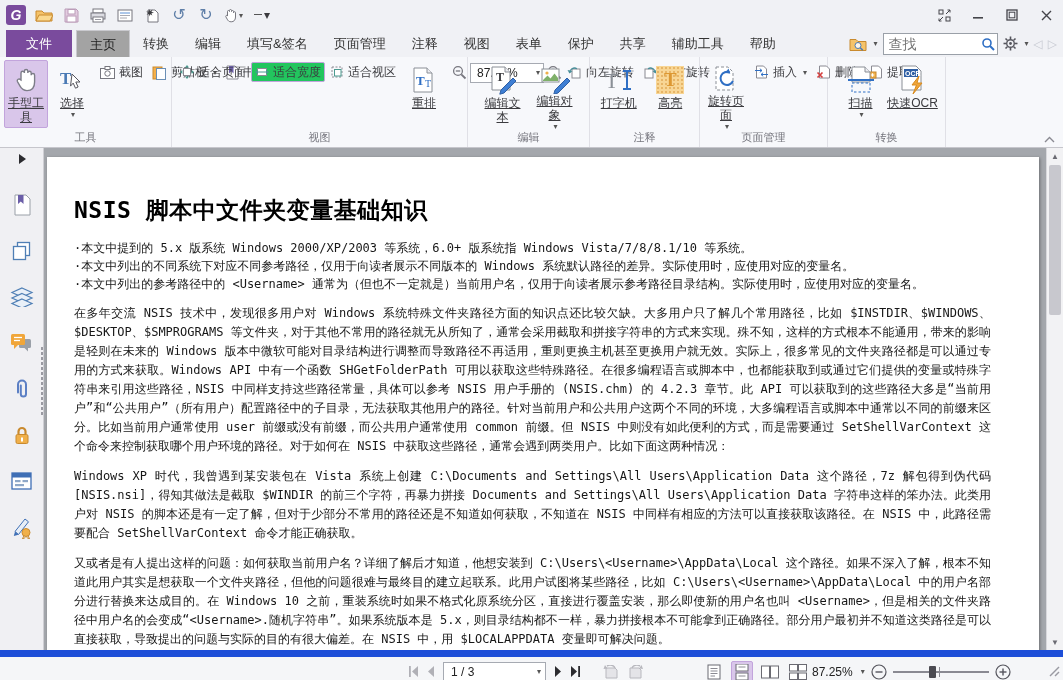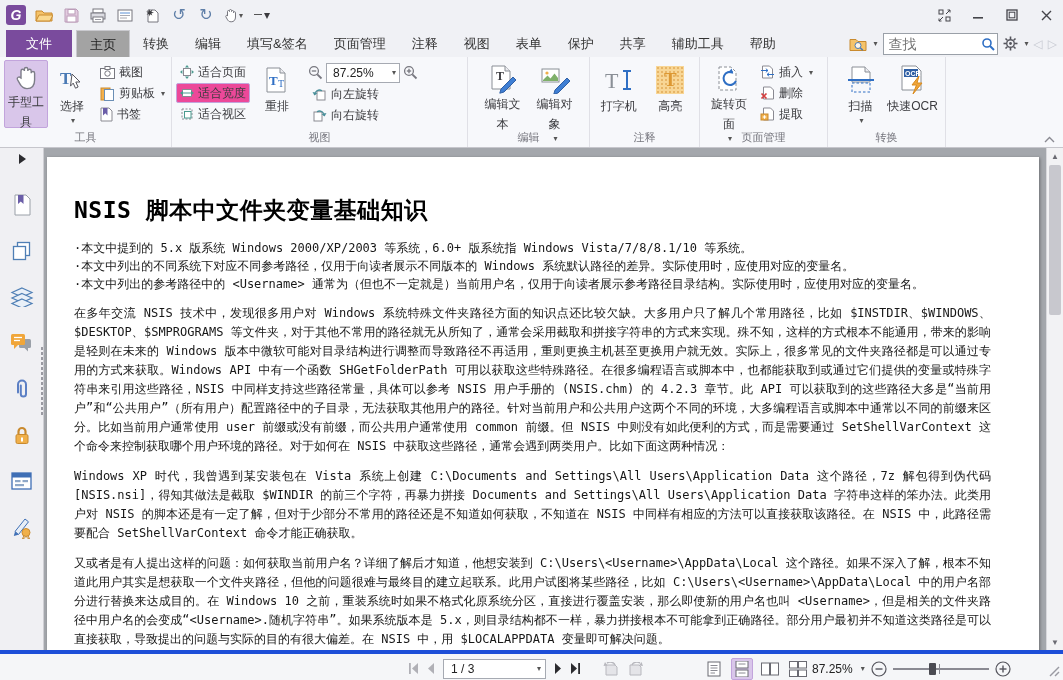--- a/index.html
+++ b/index.html
@@ -29,26 +29,26 @@
   .find-input { border:none; outline:none; flex:1; width:70px; font-size:14px; font-family:inherit; color:#0c4a6e; }
   .navarrow { color:#c7cad2; font-size:12px; }
 
   
   .ribbon { height:91px; background:#f7f8fb; border-bottom:1px solid #c6c6cc; display:flex; position:relative; }
   .rgroup { display:flex; flex-direction:column; border-right:1px solid #e0e0e6; padding:3px 4px 0; }
   .rgroup-body { display:flex; flex:1; align-items:flex-start; gap:2px; }
   .rgroup-label { text-align:center; font-size:11px; color:#75757d; height:17px; line-height:15px; }
   .bigbtn { display:flex; flex-direction:column; align-items:center; width:50px; padding:3px 1px 0; border:1px solid transparent; border-radius:2px; height:68px; }
   .bigbtn .ic { height:32px; display:flex; align-items:center; justify-content:center; }
-  .bigbtn .lbl { font-size:12px; line-height:20px; text-align:center; color:#3b3b3f; width:40px; }
+  .bigbtn .lbl { font-size:12px; line-height:14px; text-align:center; color:#3b3b3f; width:40px;text-decoration:underline; }
   .bigbtn .lbl.wide { width:52px; }
   .bigbtn.sel { background:#d9c6ea; border-color:#c2a4dc; }
-  .smallcol { display:flex; flex-direction:column; justify-content:flex-start; gap:1px; padding-top:2px; }
+  .smallcol { display:flex; flex-direction:row; justify-content:flex-start; gap:1px; padding-top:2px; }
   .smallbtn { display:flex; align-items:center; gap:4px; height:20px; padding:0 3px; font-size:12px; color:#3b3b3f; border:1px solid transparent; border-radius:2px; white-space:nowrap; }
-  .smallbtn.sel { background:#ec4899; border-color:#c2a4dc; }
+  .smallbtn.sel { background:#22c55e; border-color:#c2a4dc; }
   .zoomrow { display:flex; align-items:center; gap:3px; height:21px; }
   .combo { width:74px; height:20px; border:1px solid #a6aab2; background:#fff; display:flex; align-items:center; padding:0 3px 0 6px; font-size:12px; color:#222; }
   .combo .caret { margin-left:auto; }
   .hl-icon { width:28px; height:28px; background:#f8d695; background-image:radial-gradient(#e7b567 1px, transparent 1px); background-size:4px 4px; display:flex; align-items:center; justify-content:center; font-weight:bold; color:#dd9832; font-size:19px; font-family:"Liberation Serif",serif; }
   .collapse-ribbon { position:absolute; right:8px; bottom:4px; color:#8a8a92; }
 
   
   .main { display:flex; height:502px; }
   .sidebar { width:44px; background:#f0f0f3; border-right:1px solid #cfcfd4; display:flex; flex-direction:column; align-items:center; position:relative; }
   .side-item { height:46px; display:flex; align-items:center; justify-content:center; width:100%; }
@@ -63,21 +63,21 @@
   .doc .bullet { font-size:12px; line-height:18px; }
   .doc p { font-size:12px; line-height:19px; text-align:justify; margin-top:11px; }
   .doc .bullets { margin-bottom:4px; }
 
   .vscroll { position:absolute; right:0; top:0; bottom:0; width:17px; background:#f2f2f4; border-left:1px solid #d8d8dc; }
   .vscroll .arr { height:16px; display:flex; align-items:center; justify-content:center; font-size:8px; color:#6a6a72; }
   .vscroll .arr.down { position:absolute; bottom:0; left:0; right:0; }
   .vscroll .thumb { position:absolute; top:17px; left:2px; width:12px; height:150px; background:#c8c8ce; border-radius:2px; }
 
   
-  .statusbar { height:30px; background:#f5f6f8; border-top:4px solid #1d4ed8; position:relative; font-size:12px; }
+  .statusbar { height:30px; background:#f5f6f8; border-top:7px solid #1d4ed8; position:relative; font-size:12px; }
   .sb-nav { position:absolute; left:408px; top:0; height:29px; display:flex; align-items:center; gap:8px; }
   .pagebox { width:103px; height:20px; border:1px solid #a6aab2; background:#fff; display:flex; align-items:center; padding:0 4px 0 7px; color:#222; }
   .pagebox .caret { margin-left:auto; }
   .sb-layout { position:absolute; left:703px; top:0; height:29px; display:flex; align-items:center; gap:6px; }
   .lay-btn { width:22px; height:22px; display:flex; align-items:center; justify-content:center; border:1px solid transparent; border-radius:2px; }
   .lay-btn.sel { background:#d9c6ea; border-color:#c2a4dc; }
   .sb-zoom { position:absolute; left:812px; top:0; height:29px; display:flex; align-items:center; gap:6px; color:#222; }
   .slider { position:relative; width:96px; height:2px; background:#8a8a92; }
   .slider .tick { position:absolute; left:46px; top:-4px; width:1px; height:10px; background:#8a8a92; }
   .slider .handle { position:absolute; left:36px; top:-5px; width:7px; height:12px; background:#4b4b52; border-radius:1px; }

